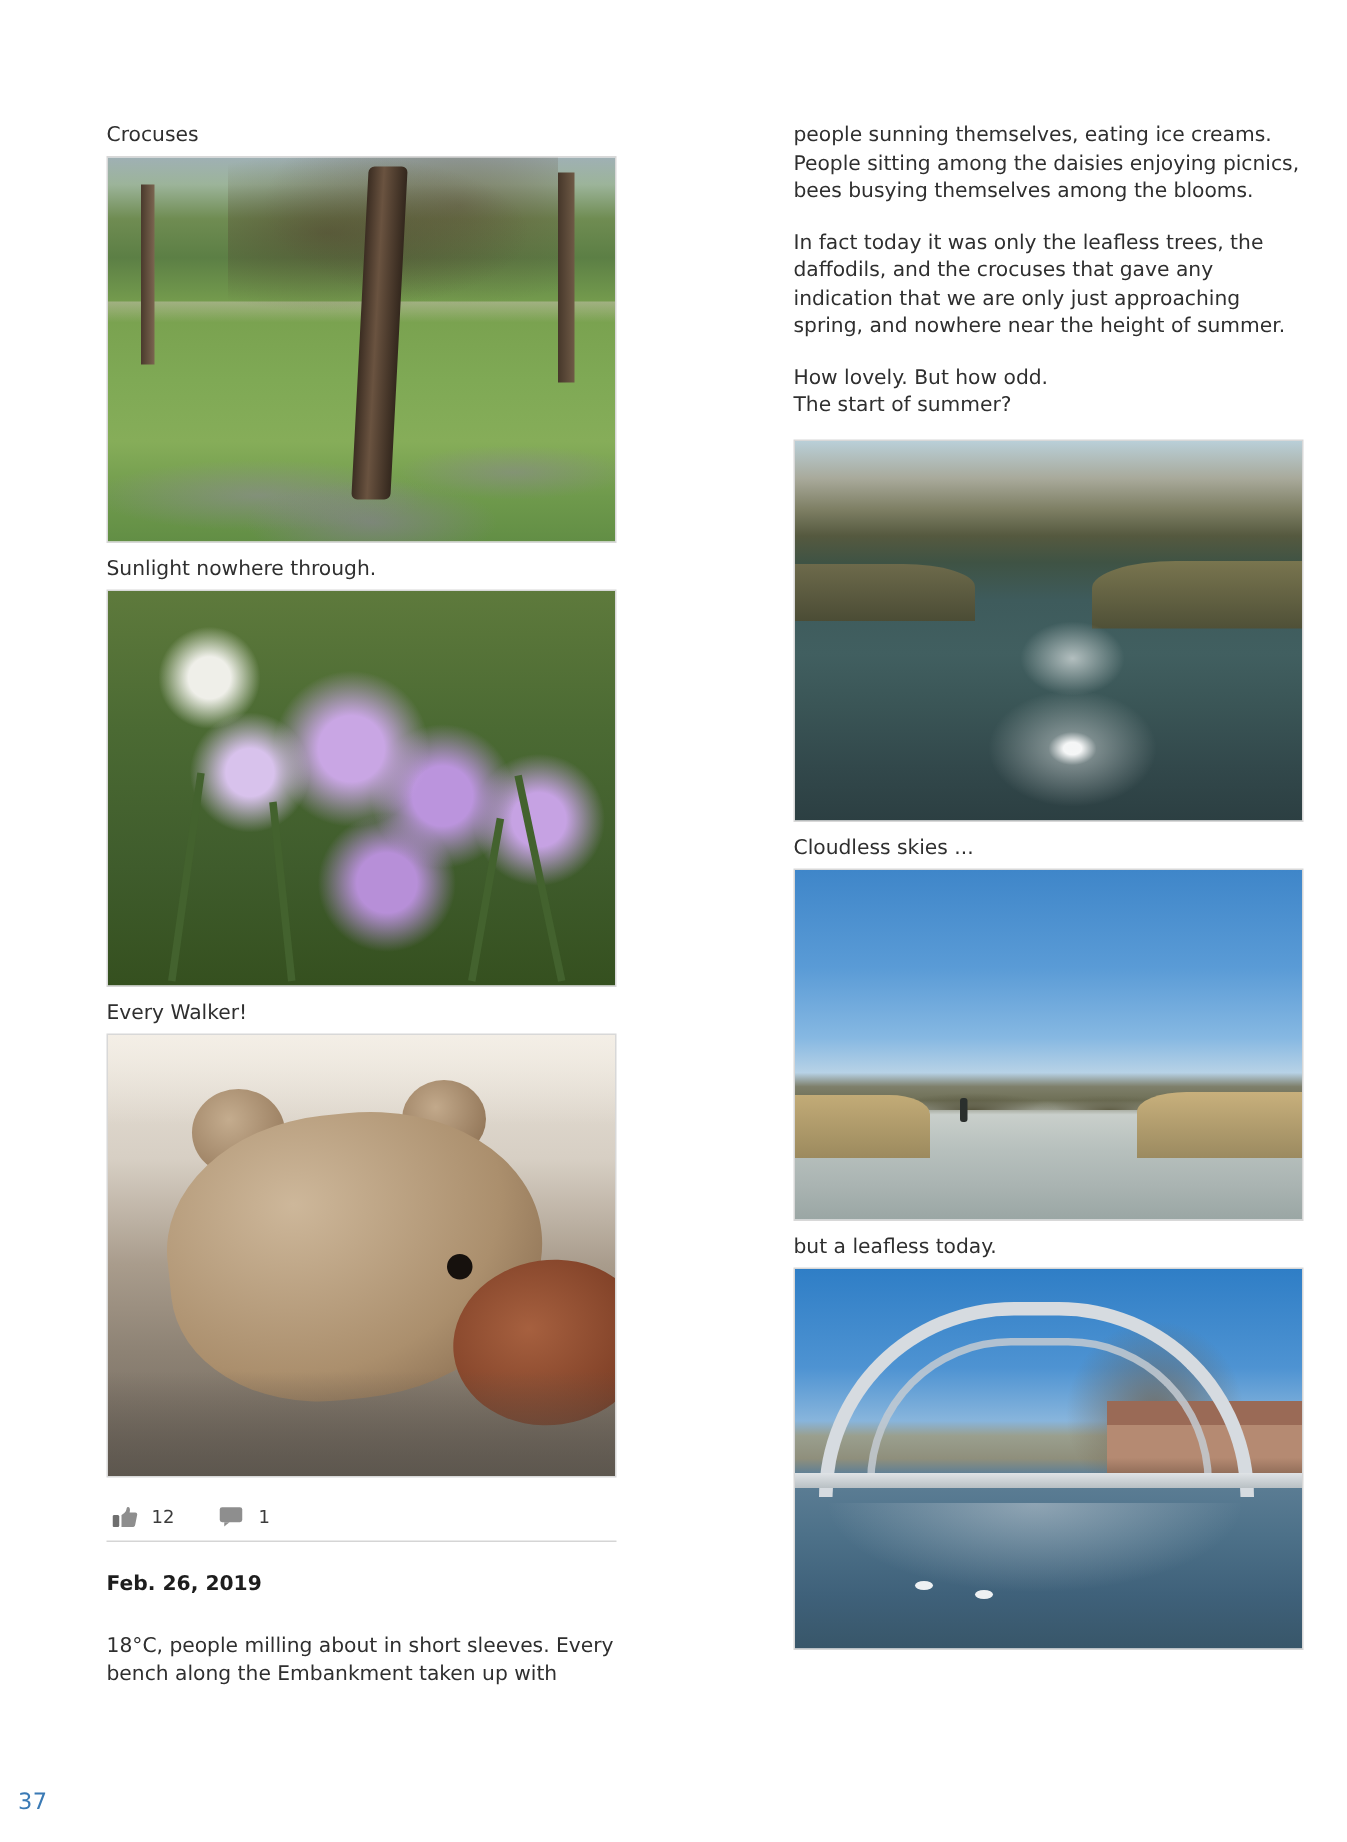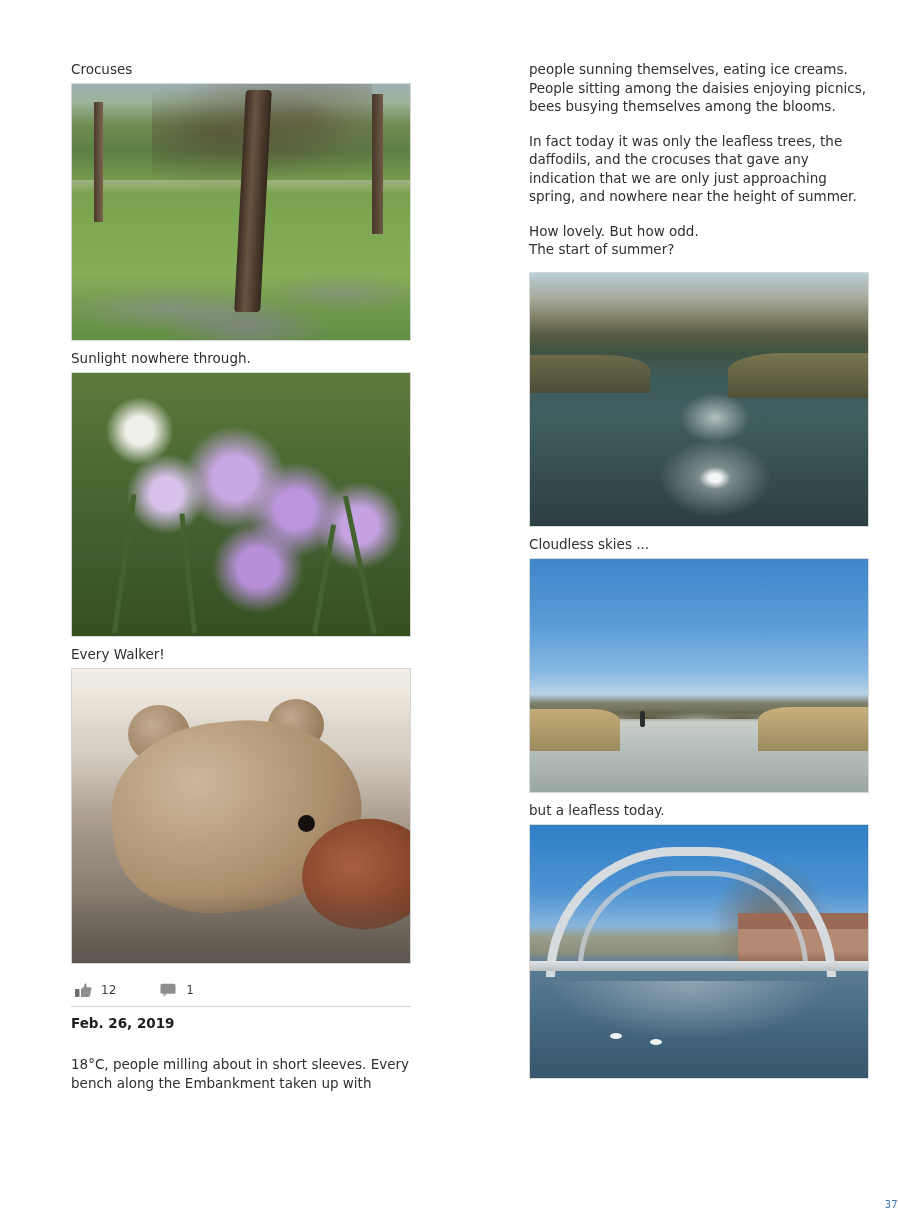--- a/index.html
+++ b/index.html
@@ -16,21 +16,21 @@
     overflow: hidden;
   }
   .page {
     position: relative;
     width: 898px;
     height: 1228px;
     box-sizing: border-box;
   }
   .col {
     position: absolute;
-    top: 60px;
+    top: 81px;
     width: 340px;
   }
   .col-left { left: 71px; }
   .col-right { left: 481px; margin-left: 48px; }
 
   .caption {
     font-size: 13.5px;
     line-height: 18px;
     color: #2f2f2f;
     margin: 0 0 5px 0;
@@ -269,24 +269,24 @@
     position: absolute; width: 12px; height: 6px; border-radius: 50%;
     background: #eef1f3;
   }
   .ph-bridge .swan1 { left: 80px; top: 208px; }
   .ph-bridge .swan2 { left: 120px; top: 214px; }
 
   
   .reactions {
     display: flex;
     align-items: center;
-    gap: 20px;
+    gap: 6px;
     padding: 10px 0 8px 2px;
     border-bottom: 1px solid #d5d5d5;
-    margin-bottom: 8px;
+    margin-bottom: 20px;
   }
   .react {
     display: flex;
     align-items: center;
     gap: 8px;
     margin-right: 22px;
   }
   .icon-box {
     width: 20px; height: 16px;
     display: inline-flex;
@@ -300,22 +300,22 @@
   .date-head {
     font-size: 13.5px;
     font-weight: bold;
     color: #1d1d1d;
     margin: 0 0 24px 0;
   }
   .page-num {
     position: absolute;
     left: 12px; right: 0;
     bottom: 18px;
-    text-align: right;
-    font-size: 10px;
+    text-align: left;
+    font-size: 15px;
     color: #3a7ab5;
     letter-spacing: .3px;
   }
 </style>
 </head>
 <body>
 
 <div class="page">
 
   <div class="col col-left">

